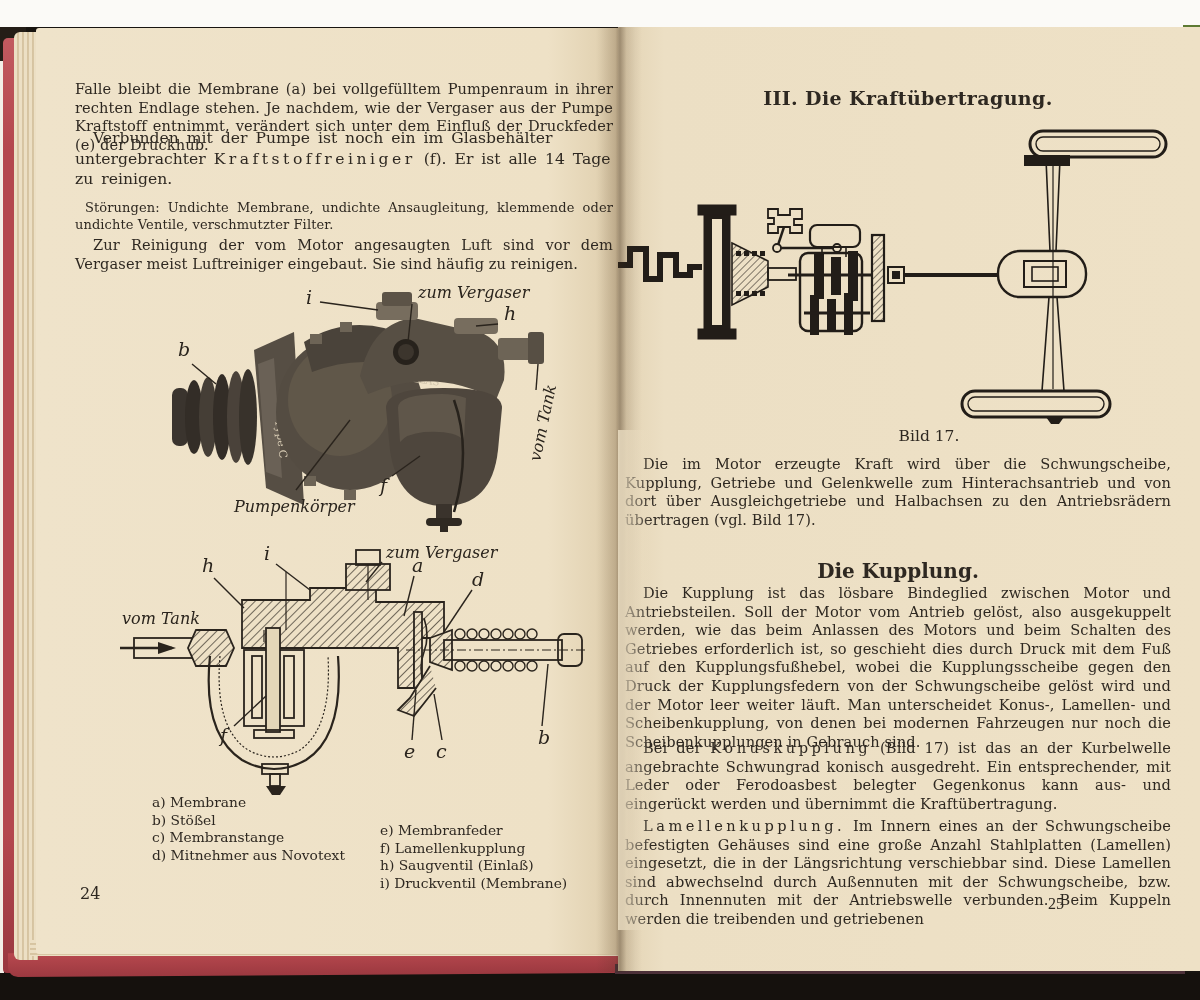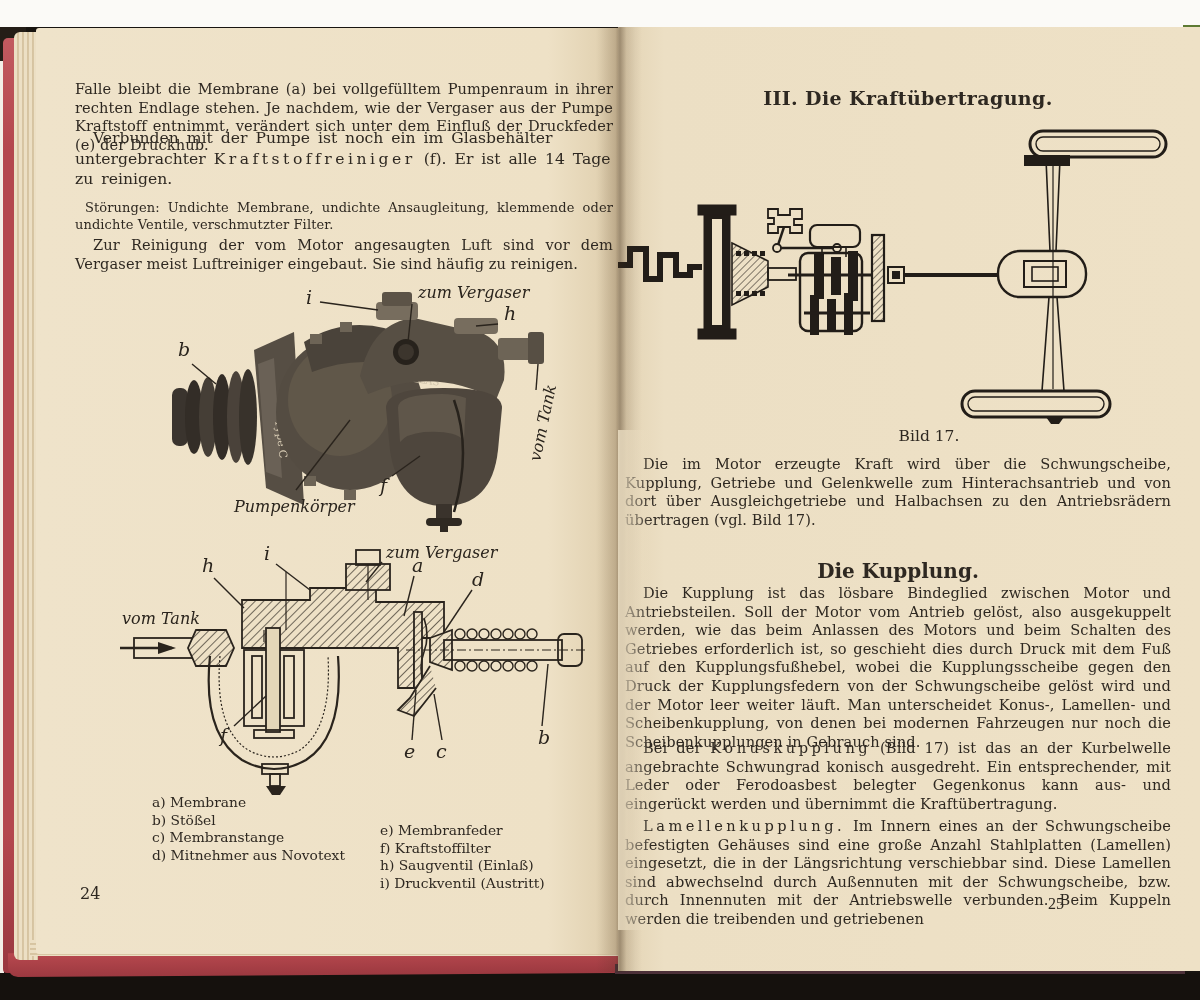--- a/index.html
+++ b/index.html
@@ -235,23 +235,23 @@
 
   <div class="abs legend" style="left:112px;top:766px;width:440px;">
     <div class="abs" style="left:4px;top:0;width:210px;">
       <div class="legend-row">a) Membrane</div>
       <div class="legend-row">b) Stößel</div>
       <div class="legend-row">c) Membranstange</div>
       <div class="legend-row">d) Mitnehmer aus Novotext</div>
     </div>
     <div class="abs" style="left:232px;top:12px;width:210px;margin-top:16px;">
       <div class="legend-row">e) Membranfeder</div>
-      <div class="legend-row">f) Kraftstoffilter</div>
+      <div class="legend-row">f) Lamellenkupplung</div>
       <div class="legend-row">h) Saugventil (Einlaß)</div>
-      <div class="legend-row">i) Druckventil (Austritt)</div>
+      <div class="legend-row">i) Druckventil (Membrane)</div>
     </div>
   </div>
 
 
   <div class="abs pagenum" style="left:44px;top:856px;">24</div>
 </div>
 
 <div class="abs page page-right">
 
   <div class="abs center heading1" style="left:20px;top:60px;width:540px;">III. Die Kraftübertragung.</div>

